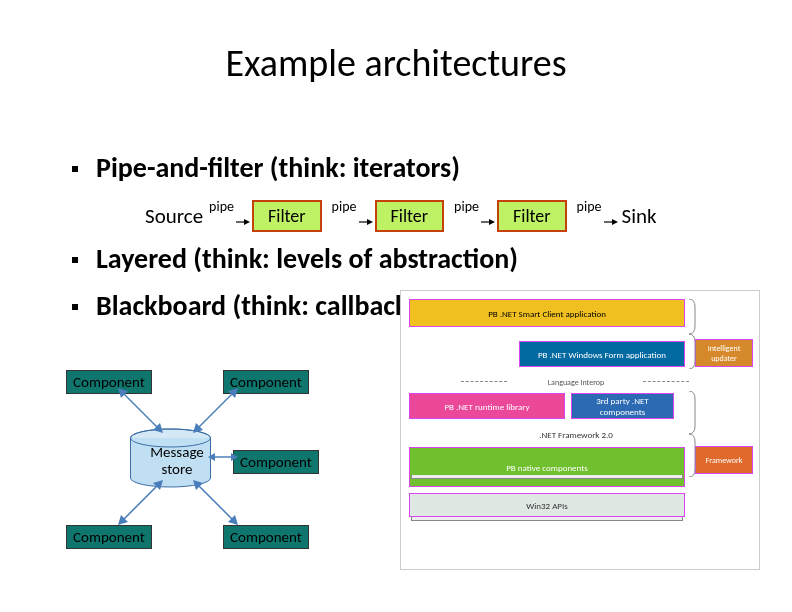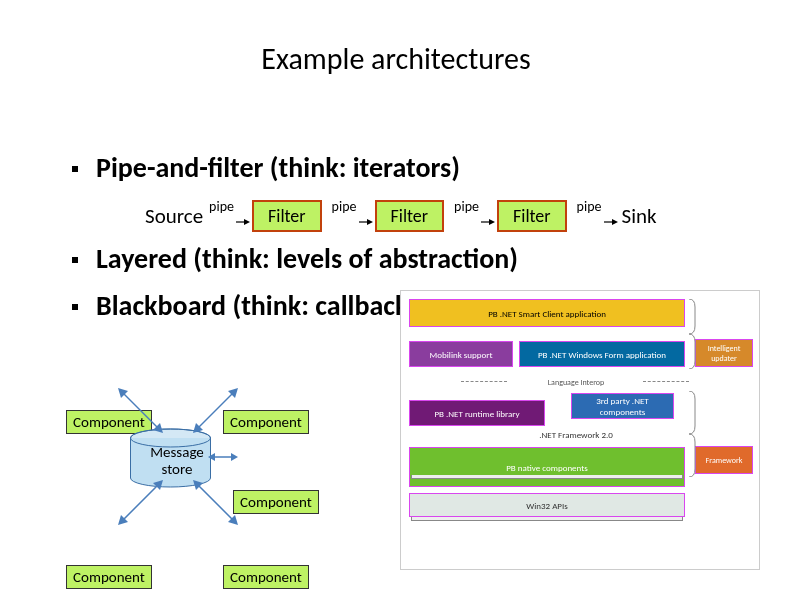--- a/index.html
+++ b/index.html
@@ -10,21 +10,21 @@
     font-family: Calibri, "Segoe UI", Arial, sans-serif;
     position: relative;
     overflow: hidden;
   }
   .title {
     position: absolute;
     top: 40px;
     left: 0;
     width: 792px;
     text-align: center;
-    font-size: 30px;
+    font-size: 38px;
     font-weight: 400;
     color: #000;
   }
   .bullets {
     position: absolute;
     top: 148px;
     left: 72px;
     width: 680px;
   }
   .bullet {
@@ -86,24 +86,23 @@
   .bb {
     position: absolute;
     top: 370px;
     left: 58px;
     width: 300px;
     height: 210px;
   }
   .bb-box {
     position: absolute;
     border: 1px solid #333;
-    background: #bef264;
+    background: #0f766e;
     font-size: 15px;
     padding: 2px 6px;
-    margin-top: 40px;
   }
   .bb-c1 { top: 0px; left: 8px; }
   .bb-c2 { top: 0px; left: 165px; }
   .bb-c3 { top: 80px; left: 175px; }
   .bb-c4 { top: 155px; left: 165px; }
   .bb-c5 { top: 155px; left: 8px; }
   .bb-store {
     position: absolute;
     top: 58px;
     left: 70px;
@@ -256,28 +255,27 @@
     <line x1="40" y1="5" x2="5" y2="40" stroke="#4a7ebb" stroke-width="1.5"></line>
     <polygon points="45,0 35,3 42,10" fill="#4a7ebb"></polygon>
     <polygon points="0,45 10,42 3,35" fill="#4a7ebb"></polygon>
   </svg>
 </div>
 
 <div class="layered">
 
   <div class="layer-box" style="top:8px;left:8px;width:276px;height:28px;background:#f0c020;color:#000;position:absolute">PB .NET Smart Client application</div>
 
-  <div class="layer-box" style="top:50px;left:8px;width:104px;height:26px;background:#8a3d9e;position:absolute">Mobilink support</div>
   <div class="layer-box" style="top:50px;left:118px;width:166px;height:26px;background:#0369a1;position:absolute">PB .NET Windows Form application</div>
 
   <div class="lbl-right" style="top:86px;left:110px;width:130px;color:#555;font-size:8px">Language Interop</div>
   <div style="position:absolute;top:90px;left:60px;width:46px;border-top:1px dashed #888"></div>
   <div style="position:absolute;top:90px;left:242px;width:46px;border-top:1px dashed #888"></div>
 
-  <div class="layer-box" style="top:109px;left:8px;width:136px;height:26px;background:#701a75;position:absolute">PB .NET runtime library</div>
+  <div class="layer-box" style="top:102px;left:8px;width:156px;height:26px;background:#ec4899;position:absolute">PB .NET runtime library</div>
   <div class="layer-box" style="top:102px;left:170px;width:103px;height:26px;background:#2c6bb3;position:absolute">3rd party .NET components</div>
 
   <div class="lbl-right" style="top:138px;left:100px;width:150px;color:#333;font-size:9px">.NET Framework 2.0</div>
 
   <div class="layer-box" style="top:156px;left:8px;width:276px;height:40px;background:#6fbf2e;position:absolute">PB native components</div>
   <div class="layer-shadow" style="top:184px;left:10px;width:272px"></div>
 
   <div class="layer-box" style="top:202px;left:8px;width:276px;height:24px;background:#e0e8e4;color:#333;position:absolute">Win32 APIs</div>
   <div class="layer-shadow" style="top:226px;left:10px;width:272px"></div>
 

